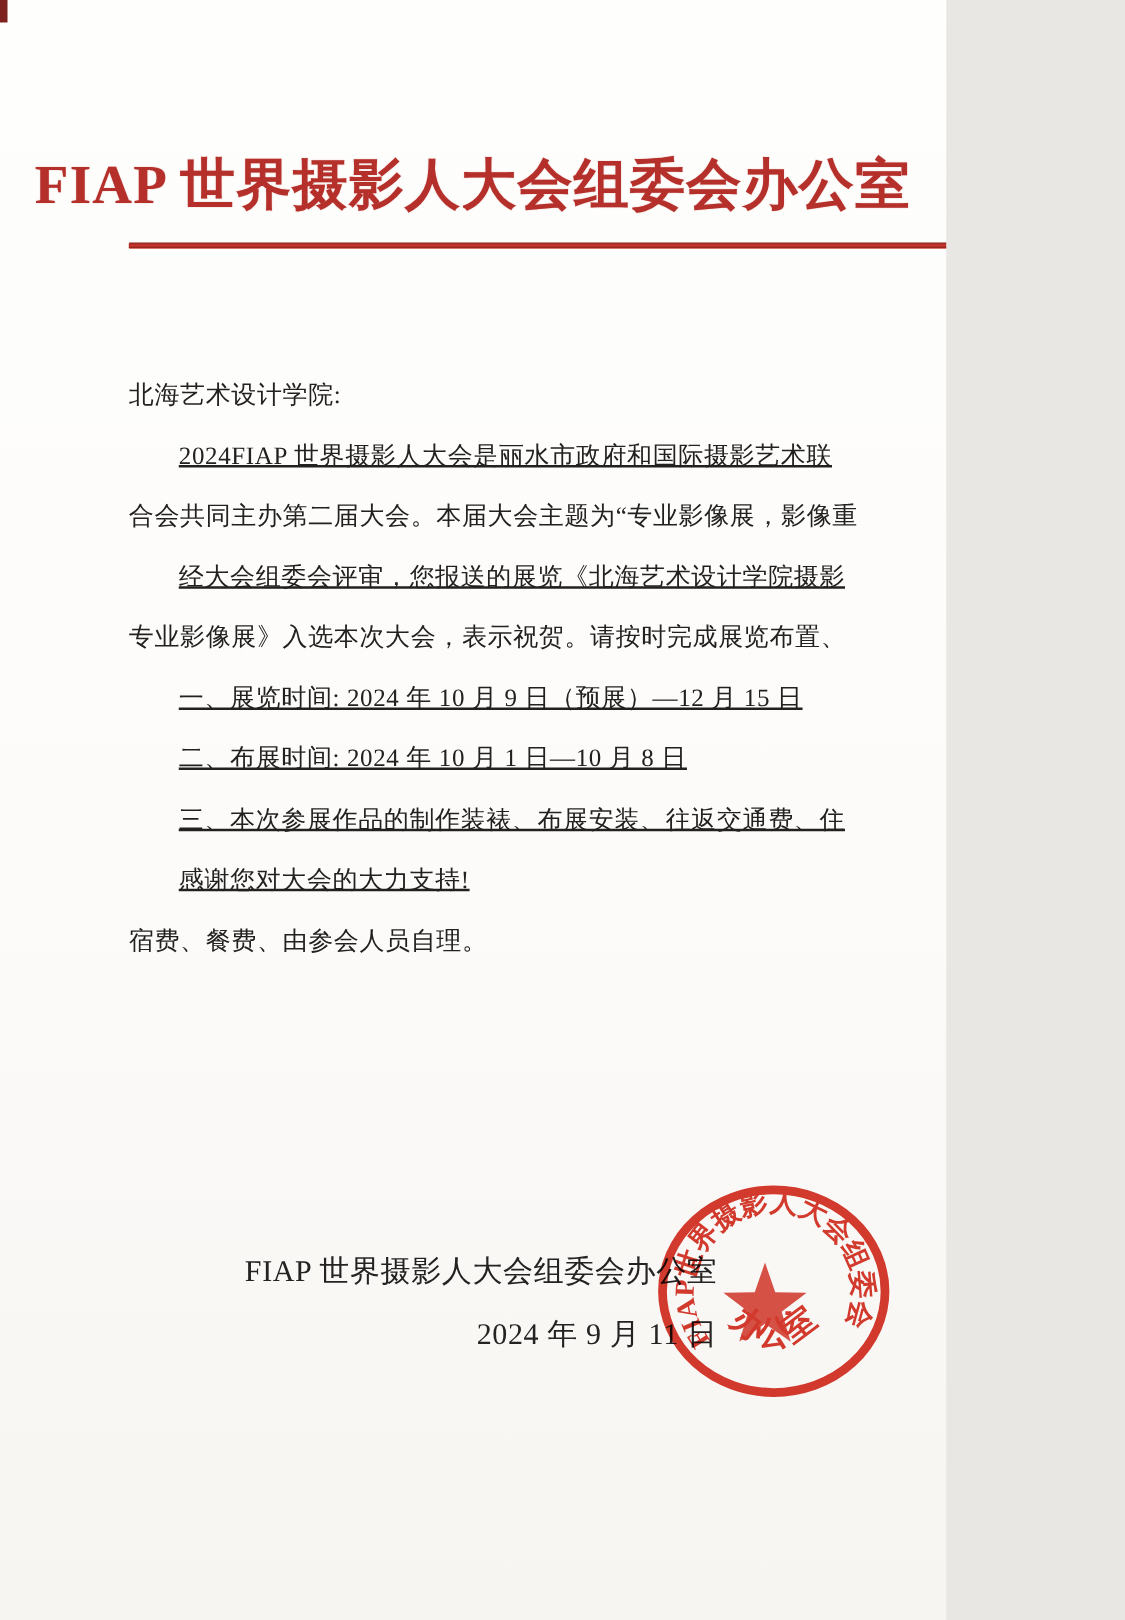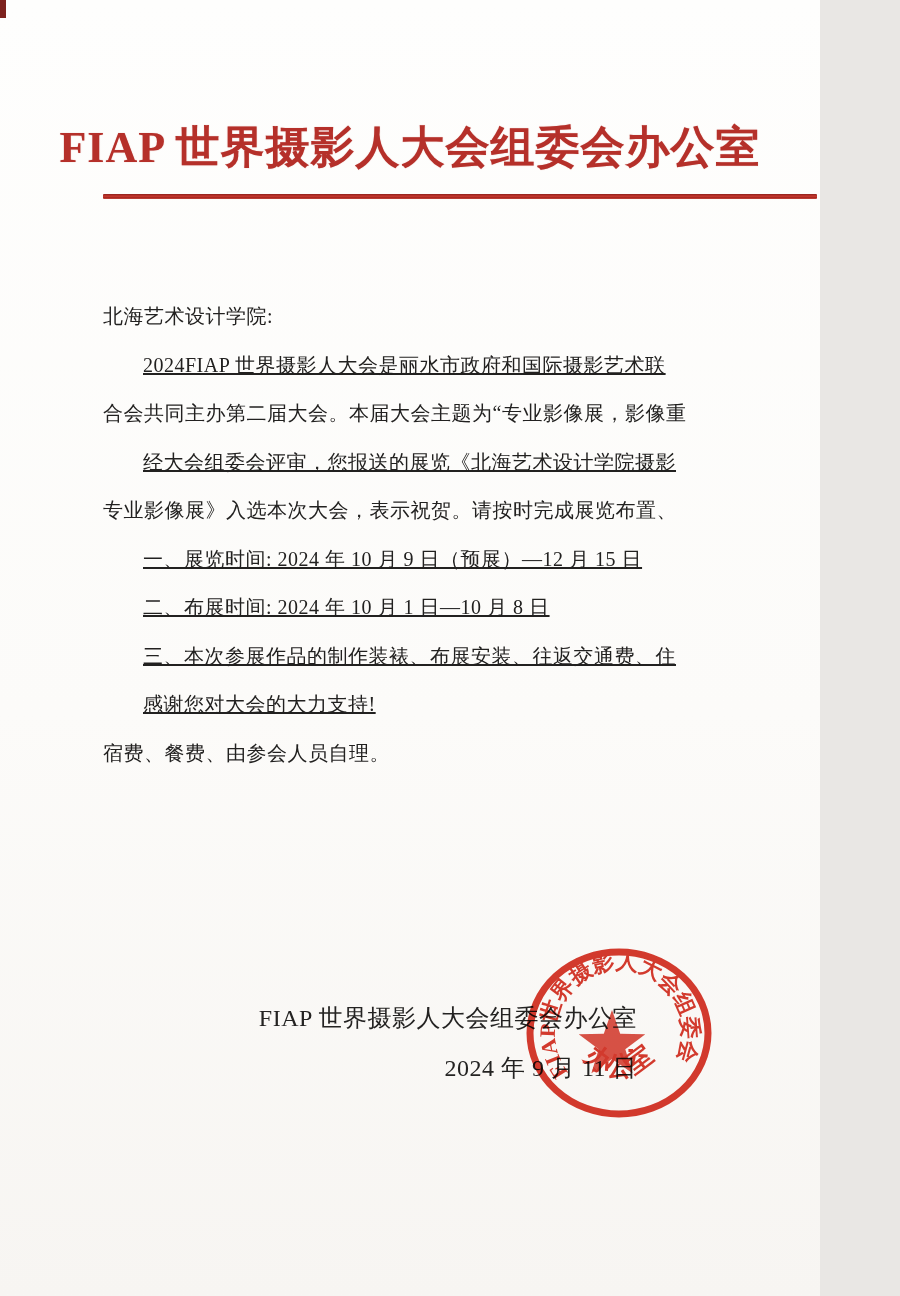--- a/index.html
+++ b/index.html
@@ -3,21 +3,21 @@
 <meta charset="utf-8">
 <style>
   * { margin: 0; padding: 0; box-sizing: border-box; }
   html, body { width: 900px; }
   body {
     font-family: "Liberation Serif", "DejaVu Serif", serif;
     background: #e9e7e4;
   }
   .page {
     position: relative;
-    width: 820px;
+    width: 757px;
     height: 1296px;
     background: linear-gradient(180deg, #fefefd 0%, #fcfbf9 55%, #f7f5f2 100%);
     overflow: hidden;
   }
   .corner-mark {
     position: absolute;
     left: 0; top: 0;
     width: 6px; height: 18px;
     background: #7d221e;
   }

